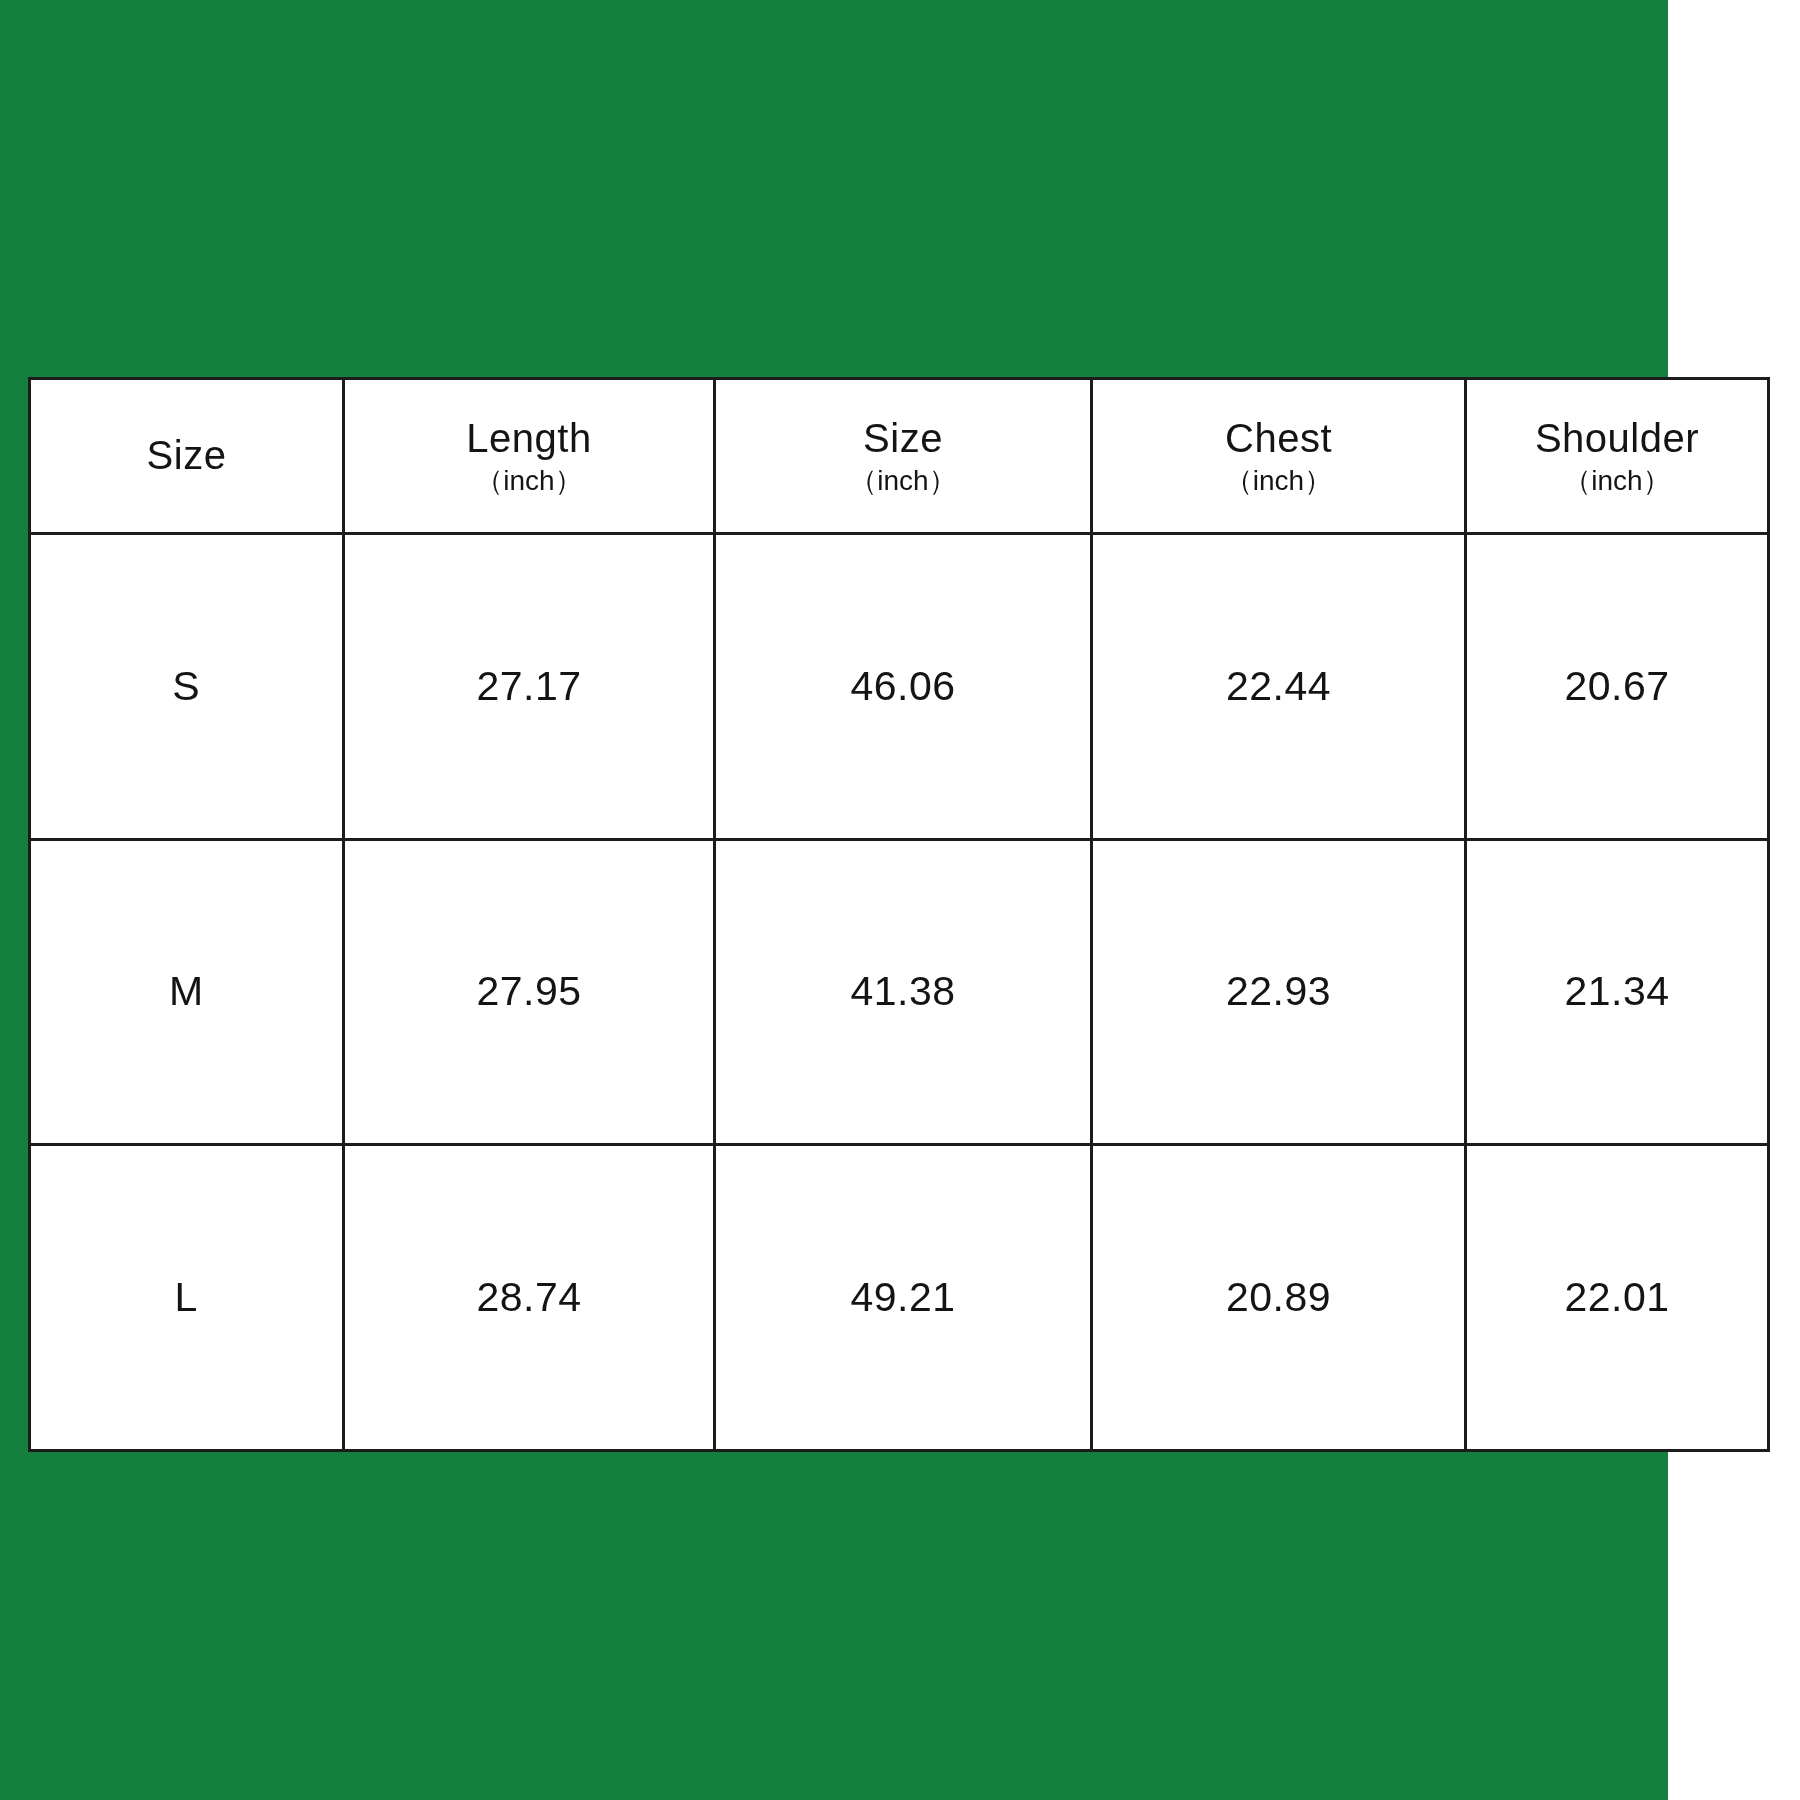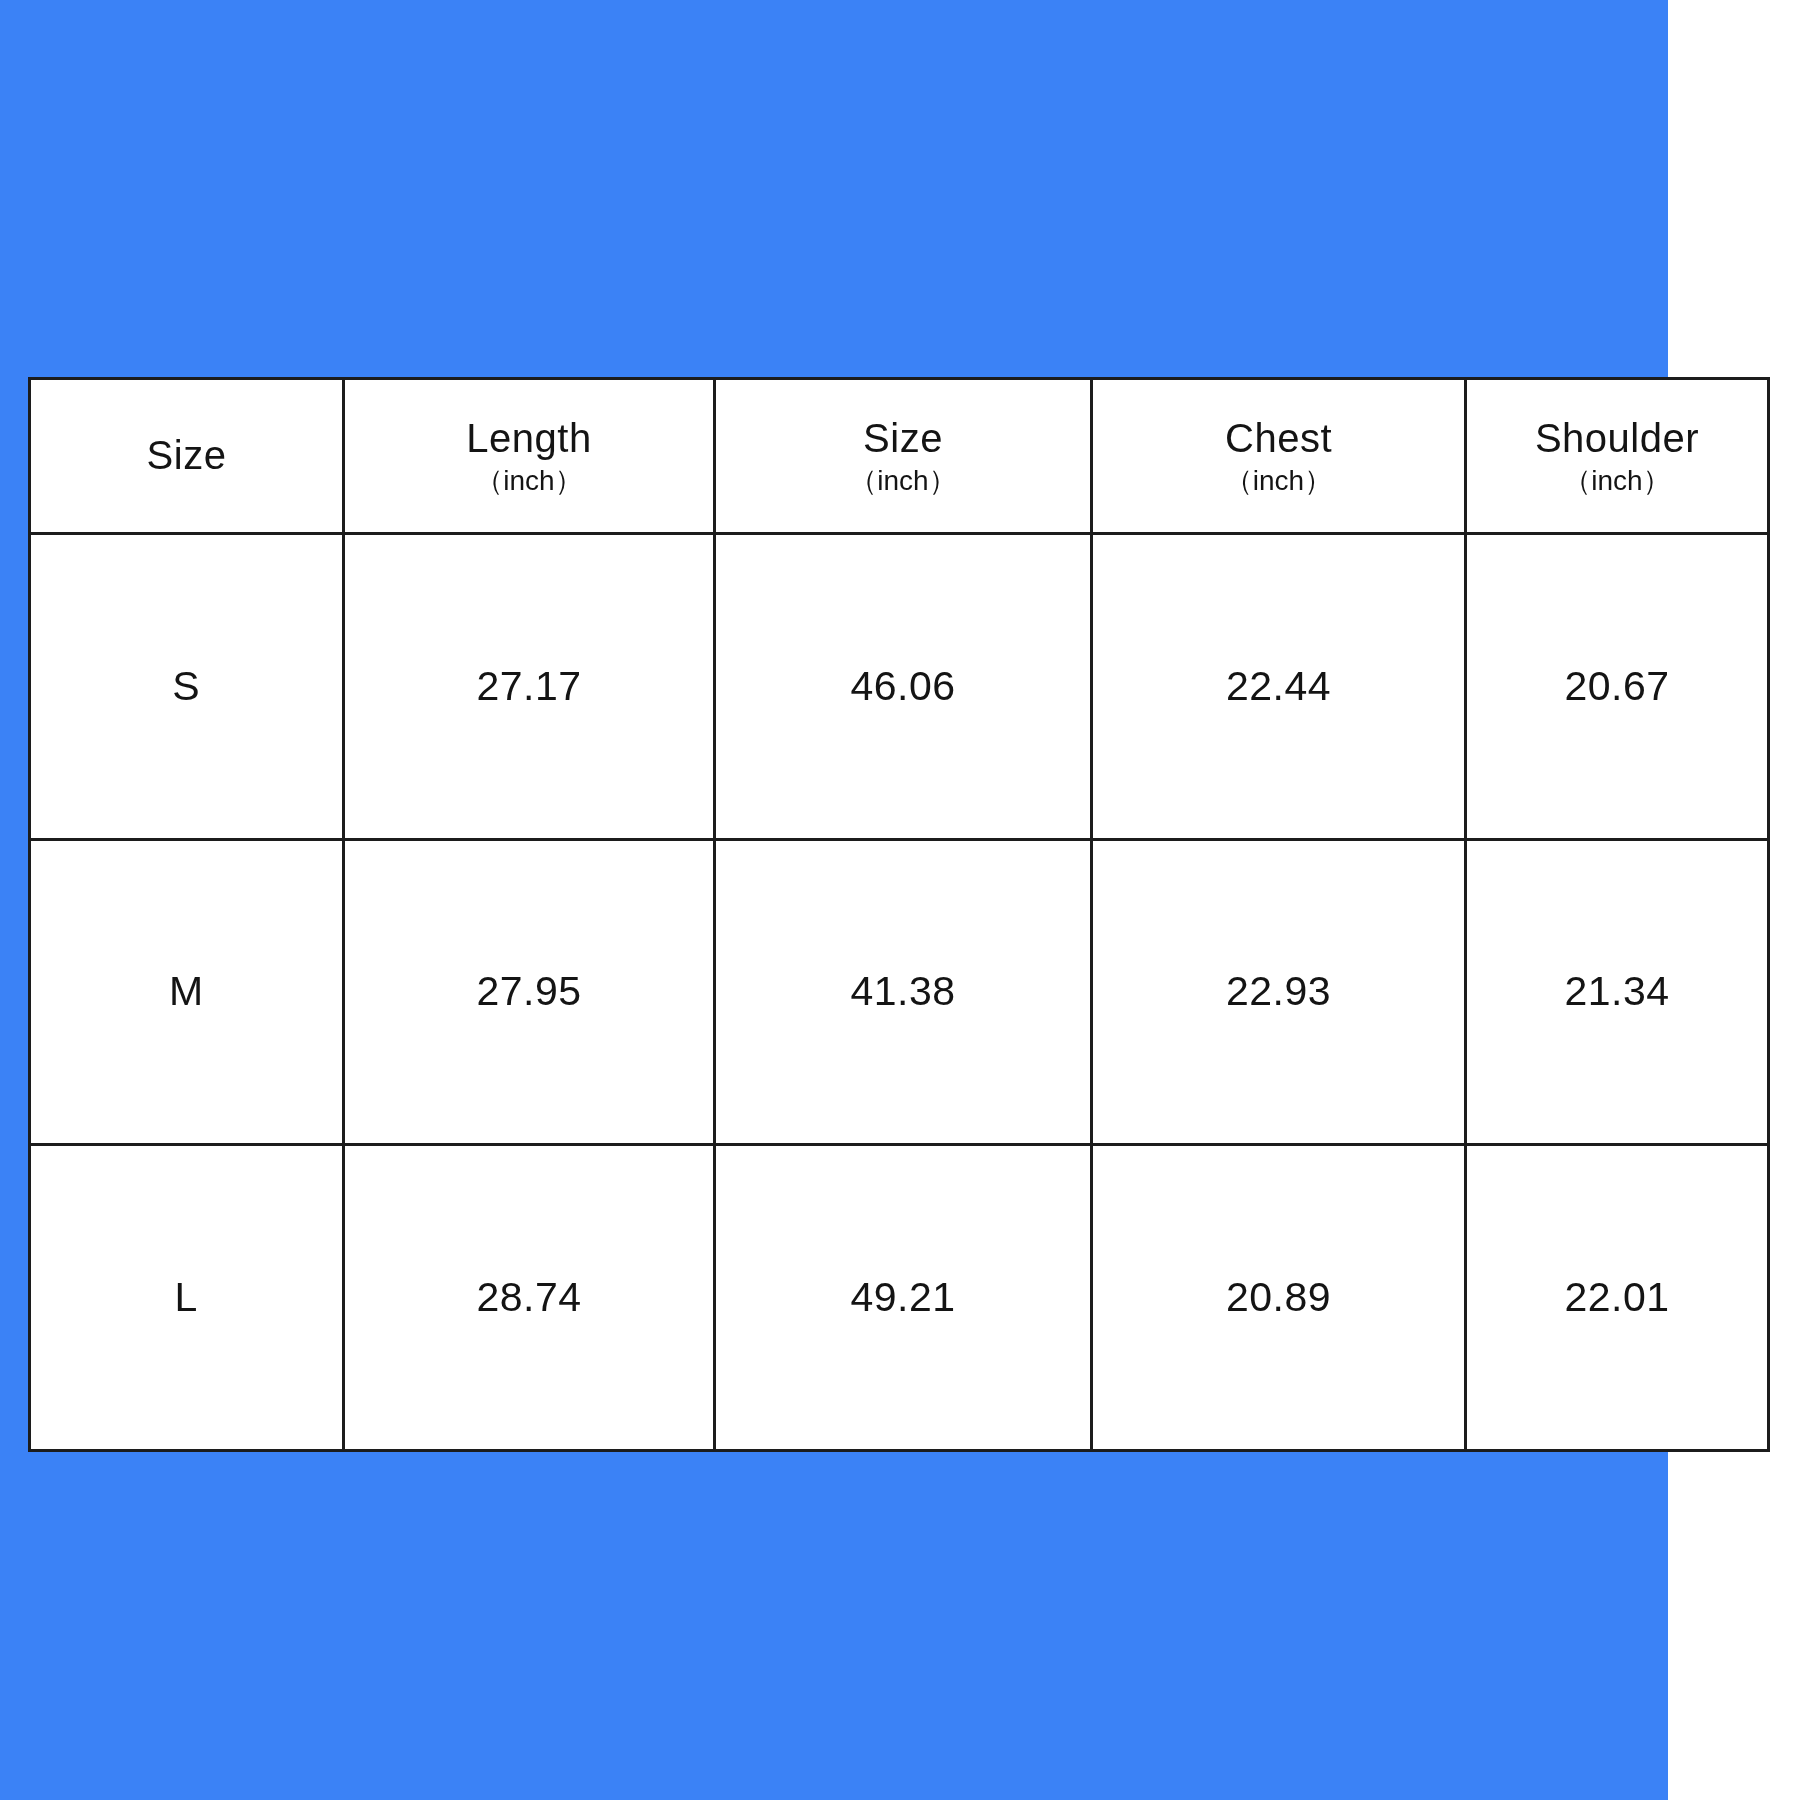--- a/index.html
+++ b/index.html
@@ -11,21 +11,21 @@
     overflow: hidden;
   }
   body {
     font-family: "Liberation Sans", "DejaVu Sans", sans-serif;
     color: #111111;
   }
   #page {
     position: relative;
     width: 1668px;
     height: 1800px;
-    background: #3b82f6;
+    background: #15803d;
   }
   #size-chart-table {
     position: absolute;
     left: 28px;
     top: 377px;
     width: 1739px;
     height: 1075px;
     border-collapse: collapse;
     table-layout: fixed;
     background: #ffffff;

